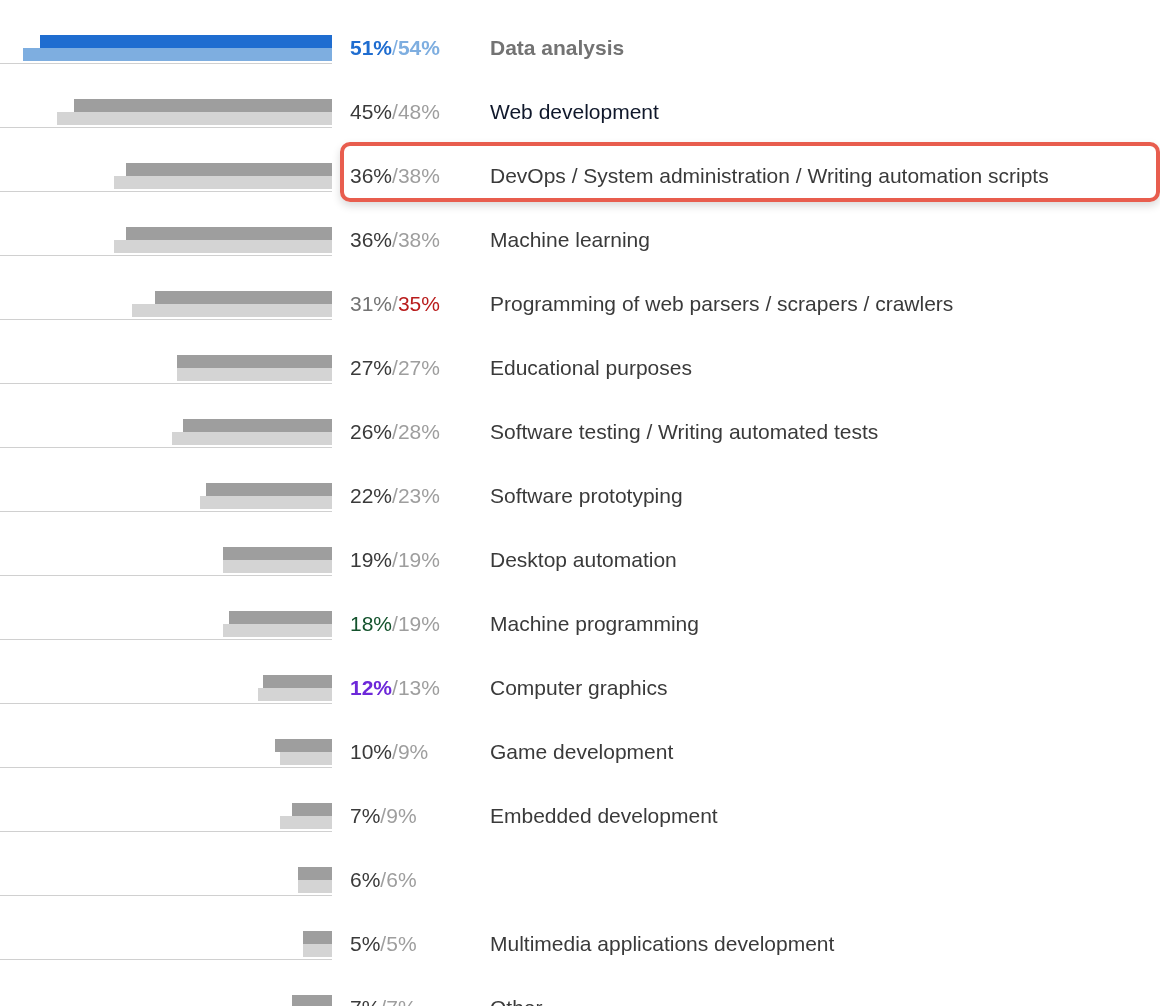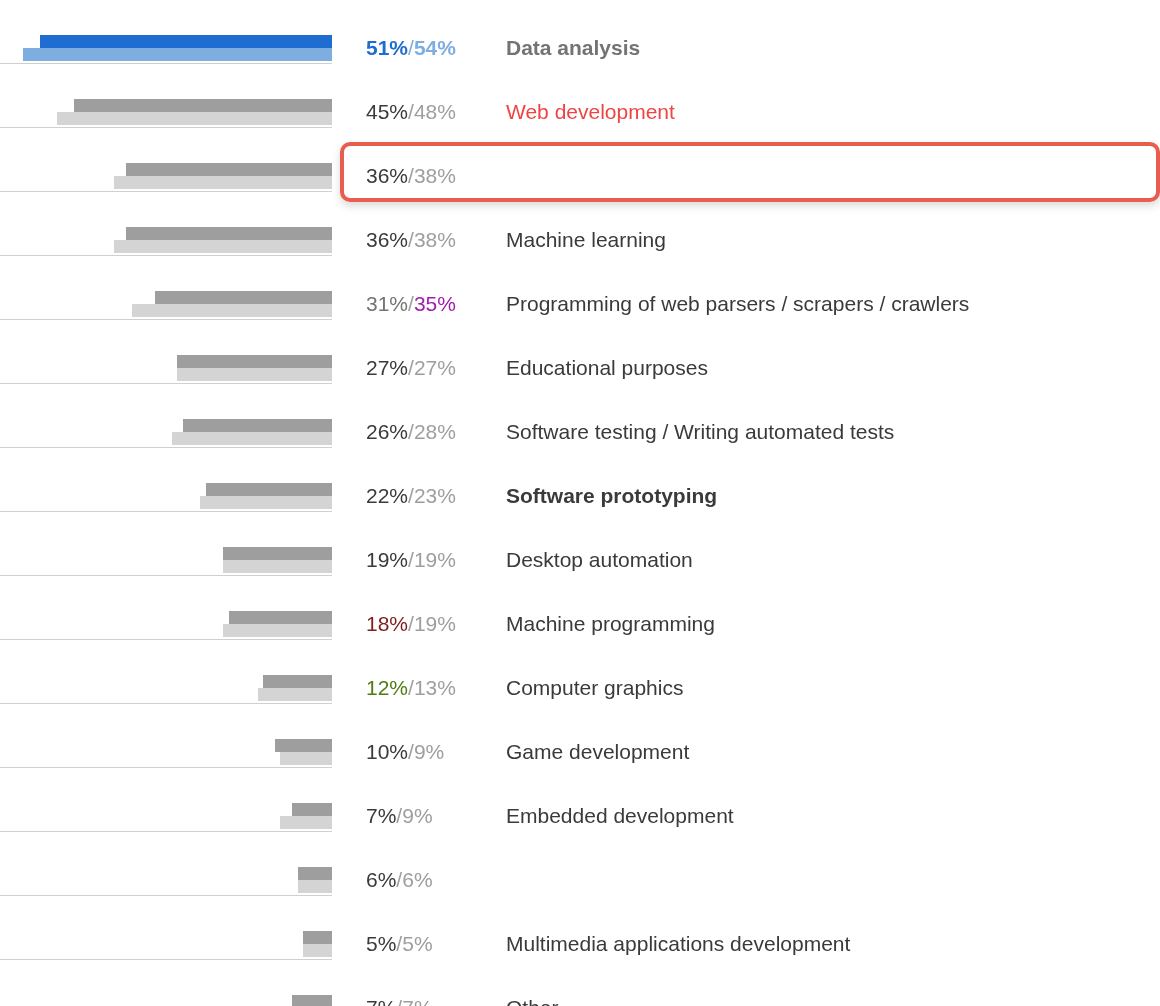--- a/index.html
+++ b/index.html
@@ -52,21 +52,20 @@
       width: 140px;
       min-width: 140px;
       padding-left: 18px;
       font-size: 21px;
       display: flex;
       align-items: center;
       height: 40px;
       white-space: nowrap;
       align-self: flex-end;
       margin-bottom: -4px;
-      margin-left: 16px;
     }
     .label-col {
       flex: 1;
       font-size: 21px;
       padding-left: 18px;
       display: flex;
       align-items: center;
       height: 40px;
       align-self: flex-end;
       margin-bottom: -4px;
@@ -115,35 +114,38 @@
           <div class="bar primary" style="width: 77.5862%; background: rgb(158, 158, 158);"></div>
           <div class="bar secondary" style="width: 82.7586%; background: rgb(212, 212, 212);"></div>
         </div>
       </div>
       <div class="values-col">
         <span class="v-primary" style="color: rgb(58, 58, 58); font-weight: 400;">45%</span>
         <span class="v-sep" style="color: rgb(158, 158, 158);">/</span>
         <span class="v-secondary" style="color: rgb(158, 158, 158); font-weight: 400;">48%</span>
       </div>
       <div class="label-col">
-        <span style="color: #ef4444; font-weight: 400;">Web development</span>
+        <span style="color: #0f172a; font-weight: 400;">Web development</span>
       </div>
     </div>
     <div class="row">
       <div class="bars-col">
         <div class="bars-stack">
           <div class="bar primary" style="width: 62.069%; background: rgb(158, 158, 158);"></div>
           <div class="bar secondary" style="width: 65.5172%; background: rgb(212, 212, 212);"></div>
         </div>
       </div>
       <div class="values-col">
         <span class="v-primary" style="color: rgb(58, 58, 58); font-weight: 400;">36%</span>
         <span class="v-sep" style="color: rgb(158, 158, 158);">/</span>
         <span class="v-secondary" style="color: rgb(158, 158, 158); font-weight: 400;">38%</span>
       </div>
+      <div class="label-col">
+        <span style="color: rgb(58, 58, 58); font-weight: 400;">DevOps / System administration / Writing automation scripts</span>
+      </div>
       <div class="highlight-box" style="inset: 14px 0px -10px 340px;"></div>
     </div>
     <div class="row">
       <div class="bars-col">
         <div class="bars-stack">
           <div class="bar primary" style="width: 62.069%; background: rgb(158, 158, 158);"></div>
           <div class="bar secondary" style="width: 65.5172%; background: rgb(212, 212, 212);"></div>
         </div>
       </div>
       <div class="values-col">
@@ -158,21 +160,21 @@
     <div class="row">
       <div class="bars-col">
         <div class="bars-stack">
           <div class="bar primary" style="width: 53.4483%; background: rgb(158, 158, 158);"></div>
           <div class="bar secondary" style="width: 60.3448%; background: rgb(212, 212, 212);"></div>
         </div>
       </div>
       <div class="values-col">
         <span class="v-primary" style="color: #737373; font-weight: 400;">31%</span>
         <span class="v-sep" style="color: rgb(158, 158, 158);">/</span>
-        <span class="v-secondary" style="color: #a21caf; font-weight: 400;">35%</span>
+        <span class="v-secondary" style="color: #b91c1c; font-weight: 400;">35%</span>
       </div>
       <div class="label-col">
         <span style="color: rgb(58, 58, 58); font-weight: 400;">Programming of web parsers / scrapers / crawlers</span>
       </div>
     </div>
     <div class="row">
       <div class="bars-col">
         <div class="bars-stack">
           <div class="bar primary" style="width: 46.5517%; background: rgb(158, 158, 158);"></div>
           <div class="bar secondary" style="width: 46.5517%; background: rgb(212, 212, 212);"></div>
@@ -209,21 +211,21 @@
           <div class="bar primary" style="width: 37.931%; background: rgb(158, 158, 158);"></div>
           <div class="bar secondary" style="width: 39.6552%; background: rgb(212, 212, 212);"></div>
         </div>
       </div>
       <div class="values-col">
         <span class="v-primary" style="color: rgb(58, 58, 58); font-weight: 400;">22%</span>
         <span class="v-sep" style="color: rgb(158, 158, 158);">/</span>
         <span class="v-secondary" style="color: rgb(158, 158, 158); font-weight: 400;">23%</span>
       </div>
       <div class="label-col">
-        <span style="color: rgb(58, 58, 58); font-weight: 700;">Software prototyping</span>
+        <span style="color: rgb(58, 58, 58); font-weight: 400;">Software prototyping</span>
       </div>
     </div>
     <div class="row">
       <div class="bars-col">
         <div class="bars-stack">
           <div class="bar primary" style="width: 32.7586%; background: rgb(158, 158, 158);"></div>
           <div class="bar secondary" style="width: 32.7586%; background: rgb(212, 212, 212);"></div>
         </div>
       </div>
       <div class="values-col">
@@ -236,37 +238,37 @@
       </div>
     </div>
     <div class="row">
       <div class="bars-col">
         <div class="bars-stack">
           <div class="bar primary" style="width: 31.0345%; background: rgb(158, 158, 158);"></div>
           <div class="bar secondary" style="width: 32.7586%; background: rgb(212, 212, 212);"></div>
         </div>
       </div>
       <div class="values-col">
-        <span class="v-primary" style="color: #7f1d1d; font-weight: 400; text-align: right;">18%</span>
+        <span class="v-primary" style="color: #14532d; font-weight: 400; text-align: right;">18%</span>
         <span class="v-sep" style="color: rgb(158, 158, 158);">/</span>
         <span class="v-secondary" style="color: rgb(158, 158, 158); font-weight: 400;">19%</span>
       </div>
       <div class="label-col">
         <span style="color: rgb(58, 58, 58); font-weight: 400;">Machine programming</span>
       </div>
     </div>
     <div class="row">
       <div class="bars-col">
         <div class="bars-stack">
           <div class="bar primary" style="width: 20.6897%; background: rgb(158, 158, 158);"></div>
           <div class="bar secondary" style="width: 22.4138%; background: rgb(212, 212, 212);"></div>
         </div>
       </div>
       <div class="values-col">
-        <span class="v-primary" style="color: #4d7c0f; font-weight: 400;">12%</span>
+        <span class="v-primary" style="color: #6d28d9; font-weight: 700;">12%</span>
         <span class="v-sep" style="color: rgb(158, 158, 158);">/</span>
         <span class="v-secondary" style="color: rgb(158, 158, 158); font-weight: 400; text-align: center;">13%</span>
       </div>
       <div class="label-col">
         <span style="color: rgb(58, 58, 58); font-weight: 400;">Computer graphics</span>
       </div>
     </div>
     <div class="row">
       <div class="bars-col">
         <div class="bars-stack">

